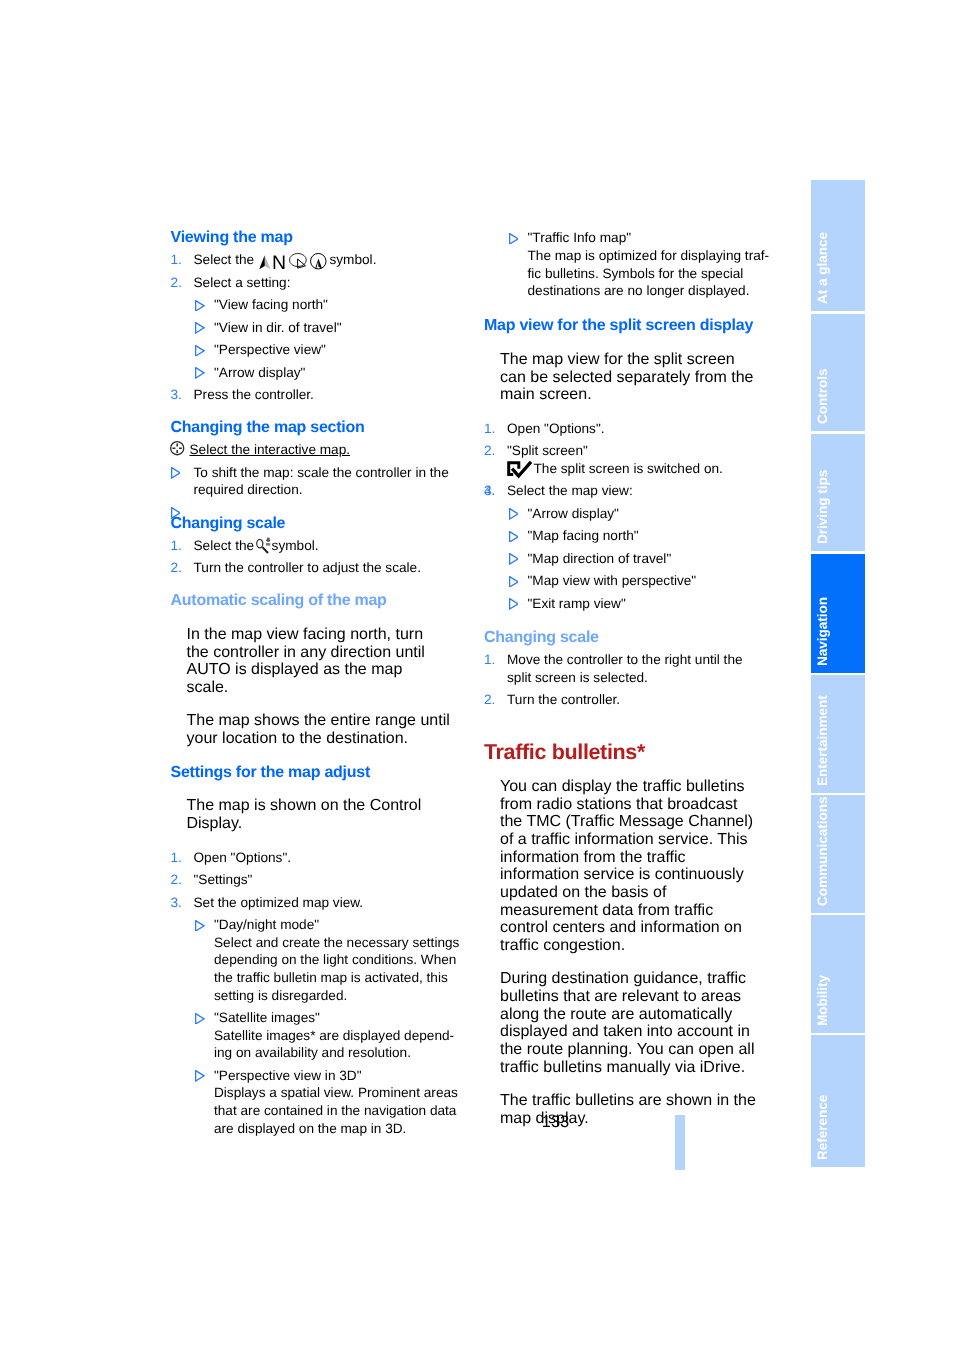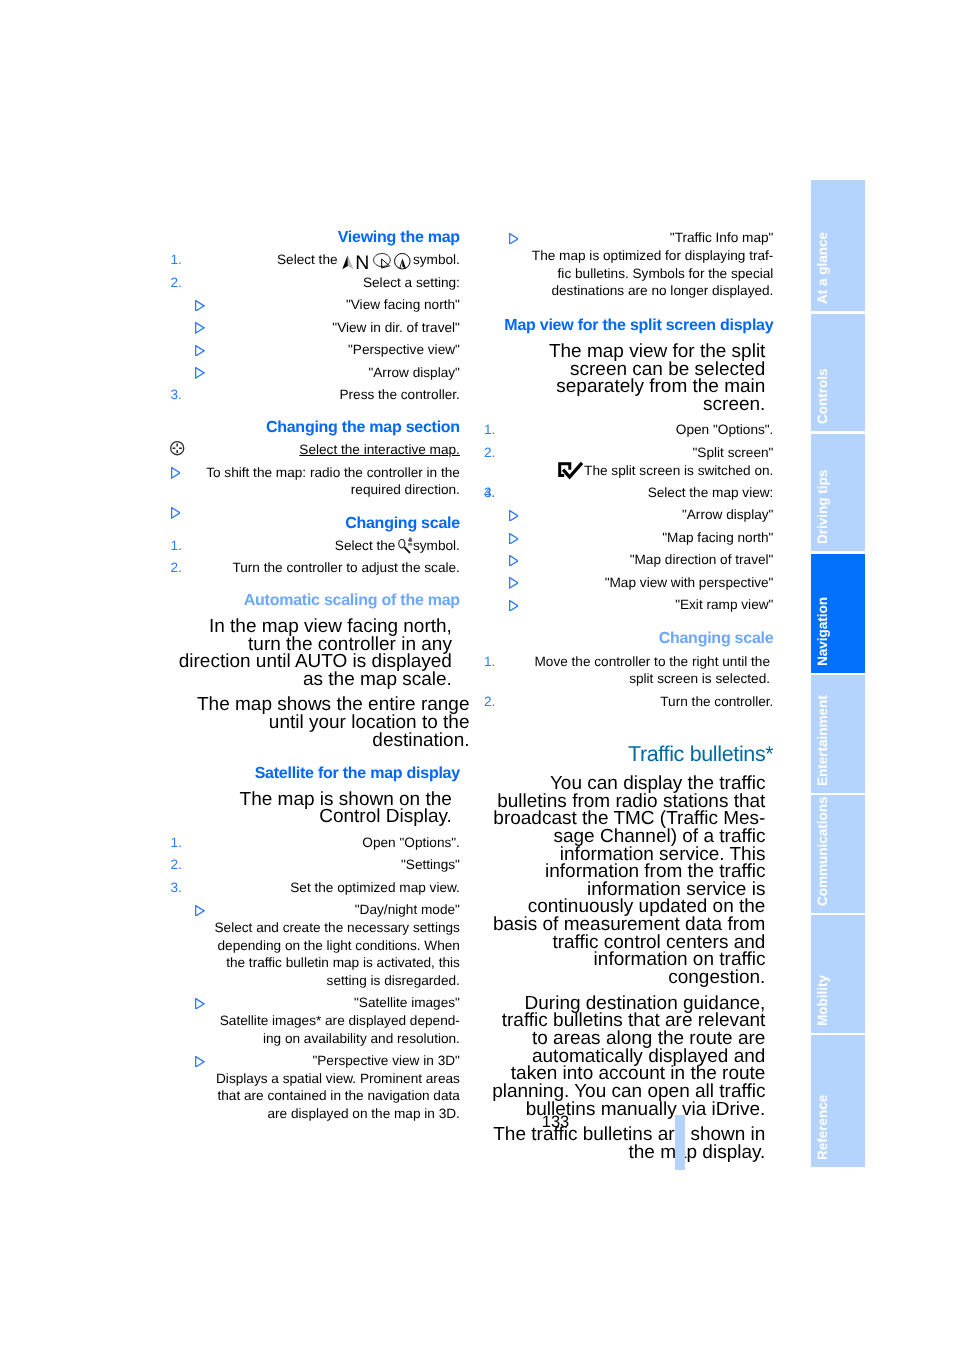--- a/index.html
+++ b/index.html
@@ -5,35 +5,35 @@
 <style>
   html,body{margin:0;padding:0;background:#fff;}
   body{width:954px;height:1350px;overflow:hidden;position:relative;
        font-family:"Liberation Sans",sans-serif;color:#000;
        -webkit-font-smoothing:antialiased;text-rendering:geometricPrecision;
        -webkit-text-stroke:0;font-kerning:normal;}
   .page{position:absolute;inset:0;width:954px;height:1350px;}
   body, .page{text-rendering:geometricPrecision;}
 
   
-  .col{position:absolute;width:289.4px;text-align:right;}
+  .col{position:absolute;width:289.4px;}
   #col-left{left:170.5px;top:229.4px;}
   #col-right{left:484px;top:229.4px;}
 
   
-  .h-sec{font-size:21.5px;font-weight:normal;color:#0369a1;line-height:17.64px;
+  .h-sec{font-size:21.5px;font-weight:bold;color:#b91c1c;line-height:17.64px;
          letter-spacing:-0.35px;margin:34.2px 0 11.3px 0;}
   .h-sub{font-size:16px;font-weight:bold;color:#0168f8;line-height:17.64px;
          letter-spacing:-0.25px;margin:15.66px 0 4.3px 0;}
   .h-sub + .row, .h-sec + .row{margin-top:0;}
   .h-sub.light{color:#6ea7fb;}
   .h-sub.first{margin-top:0;}
 
   
-  .tx{font-size:19px;line-height:17.64px;color:#000;margin:8px;hyphens:manual;}
+  .tx{font-size:16px;line-height:17.64px;color:#000;margin:16px;hyphens:manual;}
   .tx.gap{margin-top:5px;}
   .tx.wide{width:291px;}
 
   
   .row{position:relative;font-size:13.63px;line-height:17.64px;margin:4.81px 0 0 0;hyphens:manual;}
   .row.tight{margin-top:0;}
   .row.narrow{width:286px;box-sizing:border-box;}
   .row > .mk{position:absolute;top:0;}
   .num{color:#2d7dfb;}
   .row.lvl1{padding-left:23px;}
@@ -159,21 +159,21 @@
         </span>
       <span>Select the interactive map.</span>
     </div>
 
     <div class="row lvl1">
       <span class="mk tri">
           <svg width="9.8" height="11.4" viewBox="0 0 9.8 11.4">
             <path d="M0.65 0.65 L9.15 5.85 L0.65 11.05 Z" fill="none" stroke="#2d7dfb" stroke-width="1.3" stroke-linejoin="miter"></path>
           </svg>
         </span>
-      <span>To shift the map: radio the controller in the required direction.</span>
+      <span>To shift the map: scale the controller in the required direction.</span>
     </div>
     <div class="row lvl1">
       <span class="mk tri">
           <svg width="9.8" height="11.4" viewBox="0 0 9.8 11.4">
             <path d="M0.65 0.65 L9.15 5.85 L0.65 11.05 Z" fill="none" stroke="#2d7dfb" stroke-width="1.3" stroke-linejoin="miter"></path>
           </svg>
         </span>
     </div>
     <h2 class="h-sub">Changing scale</h2>
 
@@ -187,21 +187,21 @@
             <rect x="10.0" y="6.1" width="4.3" height="2.5" fill="#7a7a7a"></rect>
           </svg></span><span>symbol.</span>
     </div>
     <div class="row lvl1">
       <span class="mk num">2.</span>
       <span>Turn the controller to adjust the scale.</span>
     </div>
     <h2 class="h-sub light">Automatic scaling of the map</h2>
     <p class="tx">In the map view facing north, turn the controller in any direction until AUTO is displayed as the map scale.</p>
     <p class="tx wide">The map shows the entire range until your loca­tion to the destination.</p>
-    <h2 class="h-sub">Satellite for the map display</h2>
+    <h2 class="h-sub">Settings for the map adjust</h2>
     <p class="tx">The map is shown on the Control Display.</p>
 
     <div class="row lvl1">
       <span class="mk num">1.</span>
       <span>Open "Options".</span>
     </div>
     <div class="row lvl1">
       <span class="mk num">2.</span>
       <span>"Settings"</span>
     </div>

